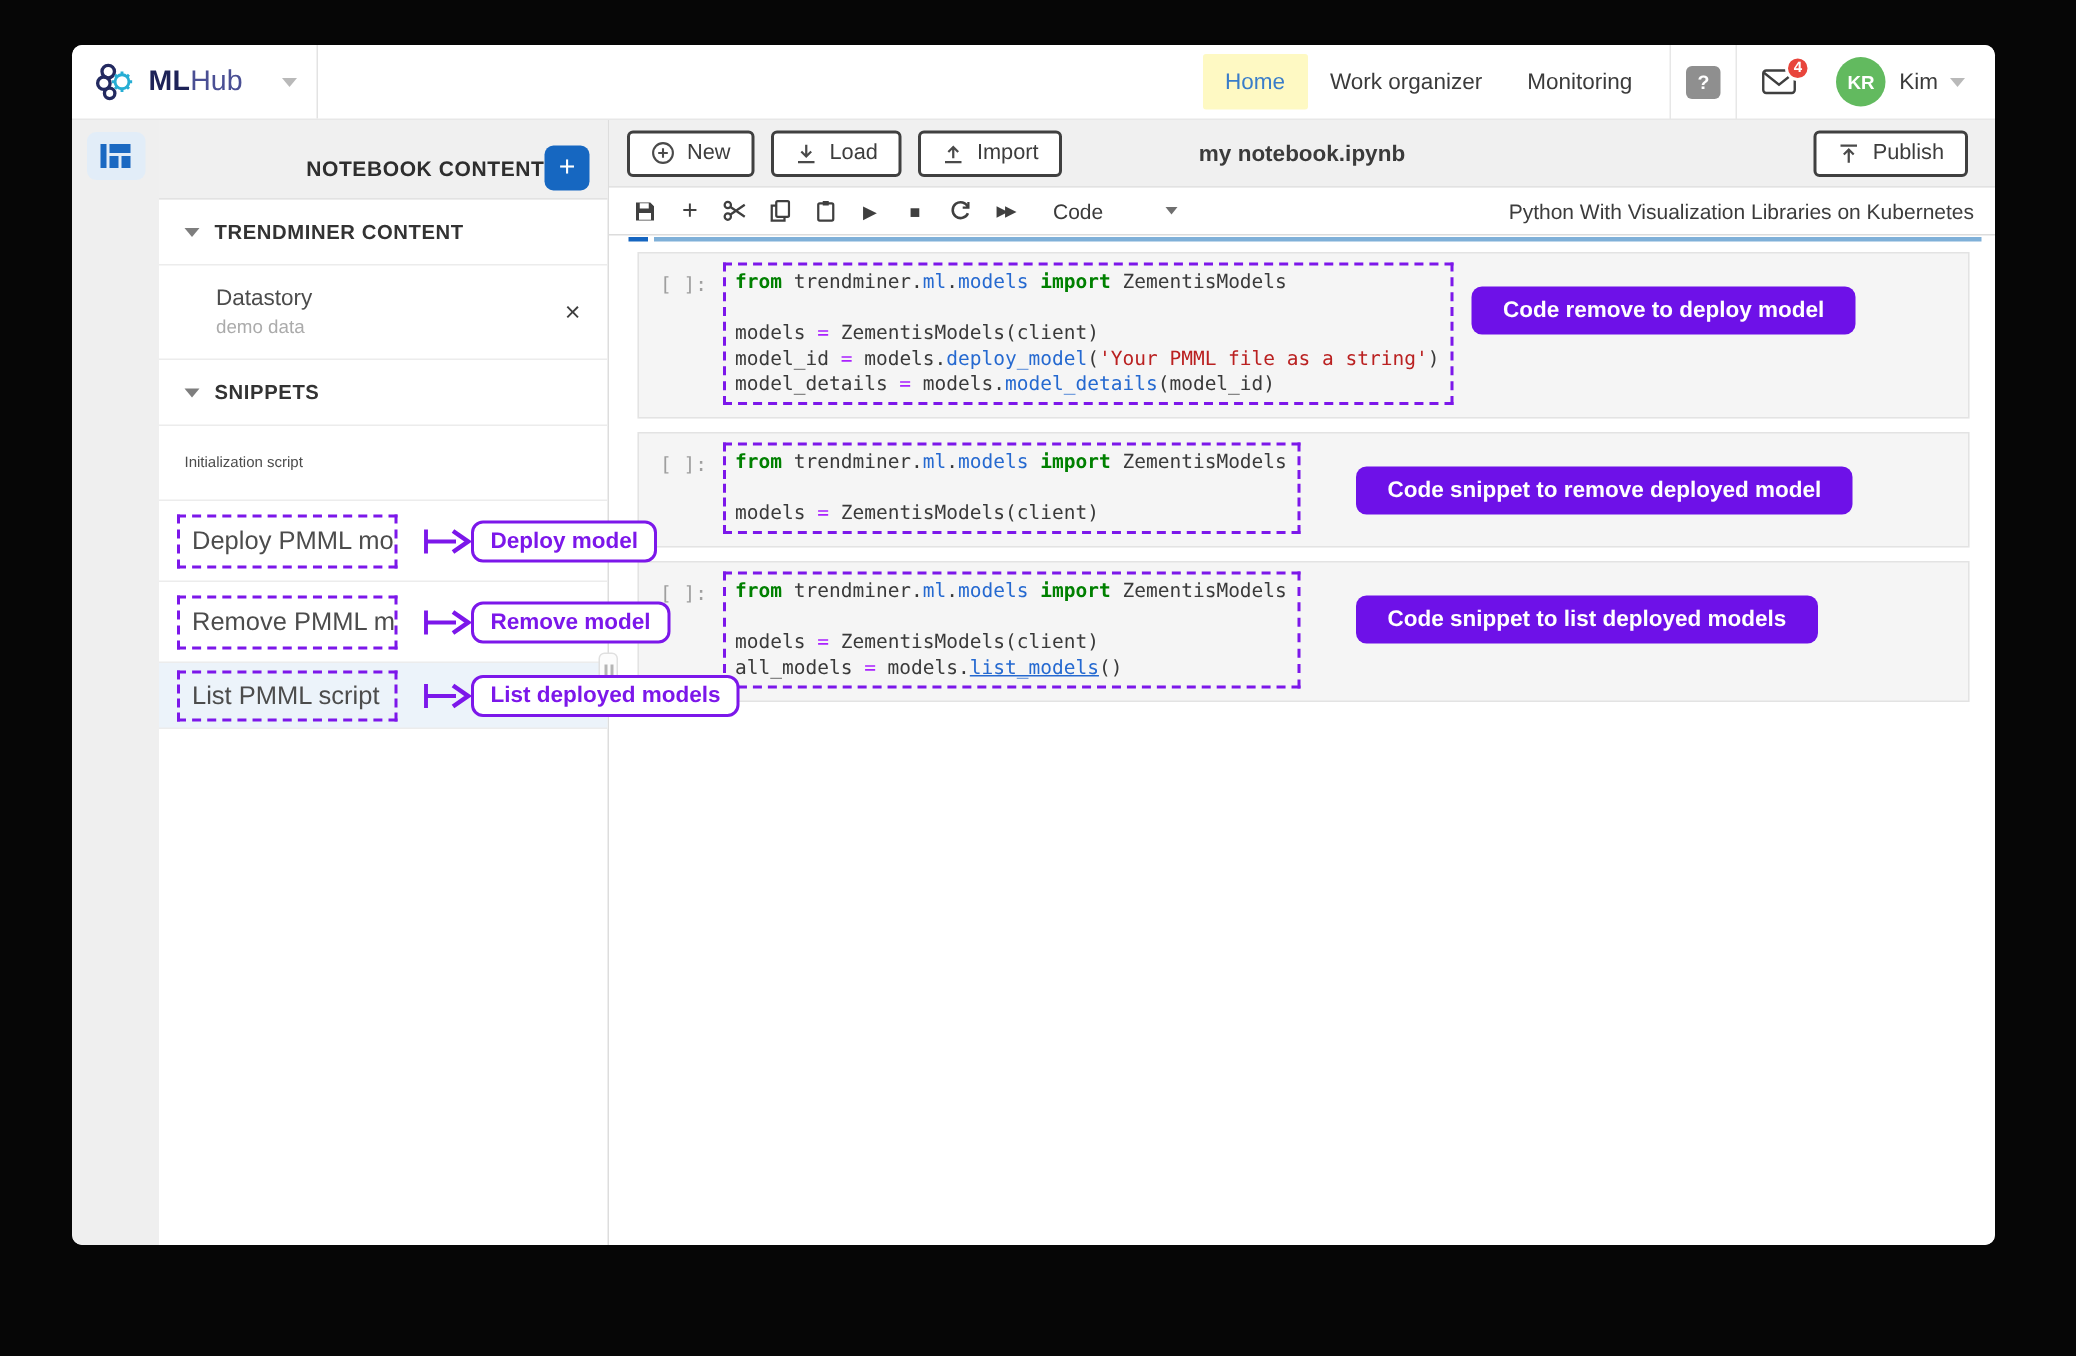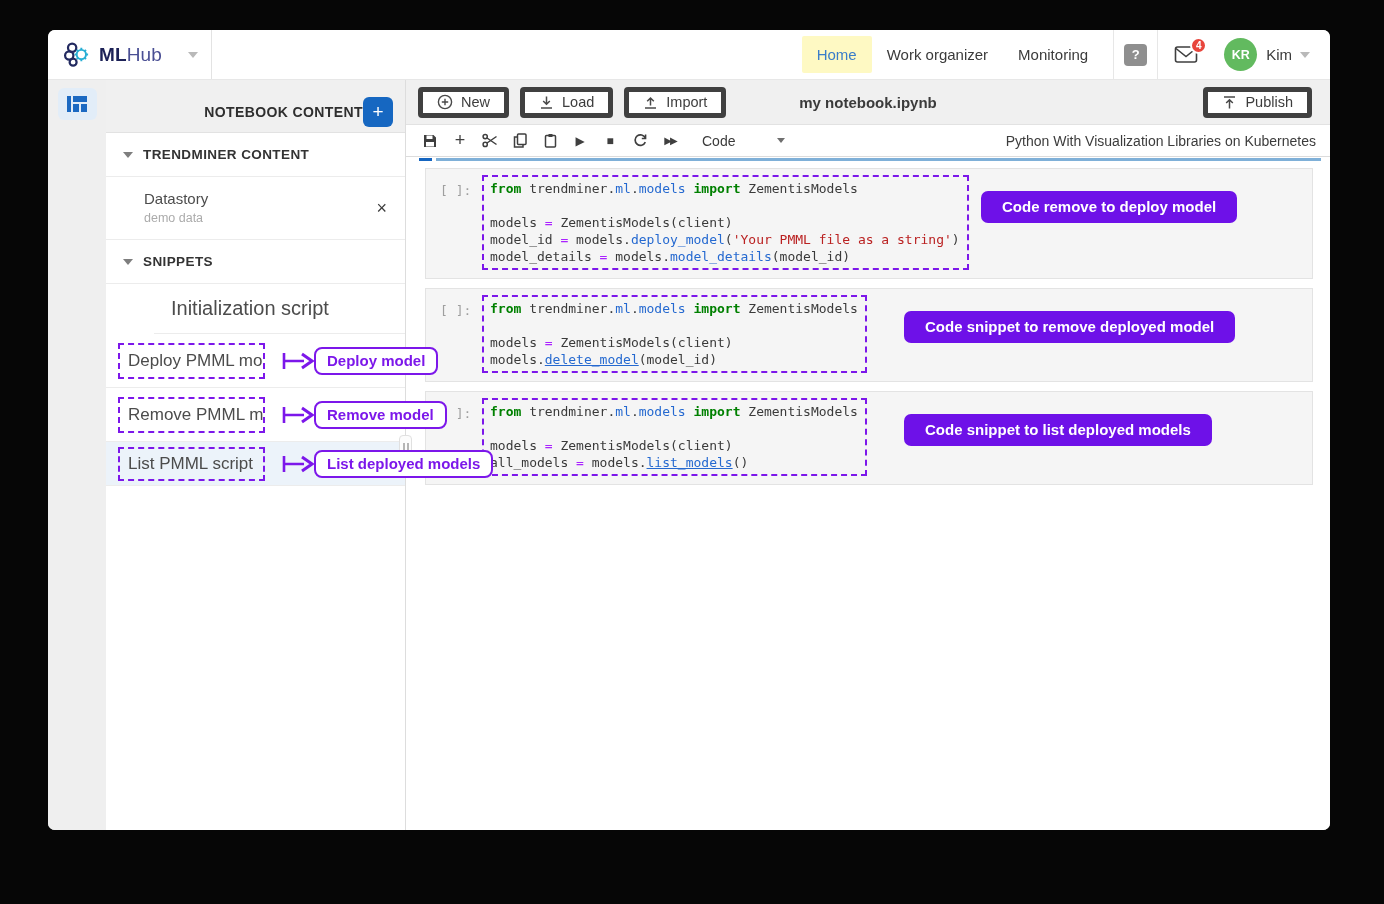--- a/index.html
+++ b/index.html
@@ -38,36 +38,36 @@
   .plus-btn { width:30px; height:30px; background:var(--accent-blue); border-radius:6px; color:#fff; font-size:19px; display:flex; align-items:center; justify-content:center; cursor:pointer; }
 
   .side-row { border-bottom:1px solid #ececec; position:relative; }
   .sec-hdr { height:44px; display:flex; align-items:center; padding:0 17px; gap:10px; cursor:pointer; }
   .sec-tri { width:0; height:0; border-left:5px solid transparent; border-right:5px solid transparent; border-top:6px solid #7e7e7e; }
   .sec-label { font-size:13.5px; font-weight:bold; letter-spacing:.4px; color:#333; }
   .datastory { padding:13px 17px 14px 38px; }
   .ds-title { font-size:15px; color:#4c4c4c; }
   .ds-sub { font-size:12.5px; color:#ababab; margin-top:4px; }
   .ds-close { position:absolute; right:18px; top:22px; font-size:18px; color:#3d3d3d; cursor:pointer; line-height:1; }
-  .plain-row { height:50px; display:flex; align-items:center; padding:0 17px; font-size:20px; color:#4c4c4c;margin-left:48px; }
+  .plain-row { height:50px; display:flex; align-items:center; padding:0 17px; font-size:10px; color:#4c4c4c; }
   .snip-row { height:54px; display:flex; align-items:center; padding:0 12px; }
   .snip-row.lit { height:44px; background:#ecf3fa; }
   .dashed-tag { display:inline-block; width:147px; border:2px dashed var(--purple); padding:6px 8px; font-size:17px; color:#4c4c4c; white-space:nowrap; overflow:hidden; background:transparent; }
   .snip-row.lit .dashed-tag { padding:5px 8px; }
 
   .callout { position:absolute; left:176px; top:50%; transform:translateY(-50%); display:flex; align-items:center; z-index:6; }
   .pill { background:#fff; border:2px solid var(--purple); border-radius:8px; padding:3px 11px 4px; color:var(--purple); font-weight:bold; font-size:15px; white-space:nowrap; }
 
   .grip { position:absolute; left:351px; top:405px; width:13px; height:29px; background:#fcfcfc; border:1px solid #e0e0e0; border-radius:4px; z-index:4; display:flex; align-items:center; justify-content:center; gap:2px; }
   .grip i { display:block; width:2px; height:13px; background:#b5b5b5; }
 
   
   .main { flex:1; display:flex; flex-direction:column; min-width:0; background:#fff; }
   .main-tb { height:45px; background:#f0f0f0; border-bottom:1px solid #e2e2e2; display:flex; align-items:center; padding:0 12px; position:relative; flex-shrink:0; }
-  .tb-btn { background:#fff; border:5px solid #404040; border-radius:4px; height:31px; padding:0 14px; display:flex; align-items:center; gap:8px; font-size:14.5px; color:#3d3d3d; margin-right:11px; cursor:pointer; }
+  .tb-btn { background:#fff; border:2px solid #404040; border-radius:4px; height:31px; padding:0 14px; display:flex; align-items:center; gap:8px; font-size:14.5px; color:#3d3d3d; margin-right:11px; cursor:pointer; }
   .nb-title { position:absolute; left:50%; transform:translateX(-50%); font-size:15px; font-weight:bold; color:#3b3b3b; }
   .publish { margin-left:auto; margin-right:6px; }
 
   .nb-tb { height:32px; background:#fff; border-bottom:1px solid #dcdcdc; display:flex; align-items:center; padding-left:12px; flex-shrink:0; }
   .nbi { width:24px; height:24px; display:flex; align-items:center; justify-content:center; margin-right:6px; color:#3f3f3f; cursor:pointer; }
   .nbi .glyph { font-size:12px; }
   .nbi .glyph.plus { font-size:18px; font-weight:normal; }
   .nbi .glyph.ff { font-size:10px; letter-spacing:-2px; }
   .celltype { display:flex; align-items:center; margin-left:14px; cursor:pointer; }
   .celltype span { font-size:14px; color:#3a3a3a; }
@@ -326,21 +326,20 @@
             </div>
           <div class="cell-btn p1">Code remove to deploy model</div>
         </div>
 
         <div class="cell">
           <div class="prompt">[ ]:</div>
           <div class="code-box">
               <div class="code-line"><span class="tok-kw">from</span><span class="tok-pl"> trendminer.</span><span class="tok-nm">ml</span><span class="tok-pl">.</span><span class="tok-nm">models</span><span class="tok-kw"> import</span><span class="tok-pl"> ZementisModels</span></div>
               <div class="code-line">&nbsp;</div>
               <div class="code-line"><span class="tok-pl">models </span><span class="tok-op">=</span><span class="tok-pl"> ZementisModels(client)</span></div>
-              <div class="code-line"><span class="tok-pl">models.</span><span class="tok-nmu">delete_model</span><span class="tok-pl">(model_id)</span></div>
             </div>
           <div class="cell-btn p2">Code snippet to remove deployed model</div>
         </div>
 
         <div class="cell">
           <div class="prompt">[ ]:</div>
           <div class="code-box">
               <div class="code-line"><span class="tok-kw">from</span><span class="tok-pl"> trendminer.</span><span class="tok-nm">ml</span><span class="tok-pl">.</span><span class="tok-nm">models</span><span class="tok-kw"> import</span><span class="tok-pl"> ZementisModels</span></div>
               <div class="code-line">&nbsp;</div>
               <div class="code-line"><span class="tok-pl">models </span><span class="tok-op">=</span><span class="tok-pl"> ZementisModels(client)</span></div>

